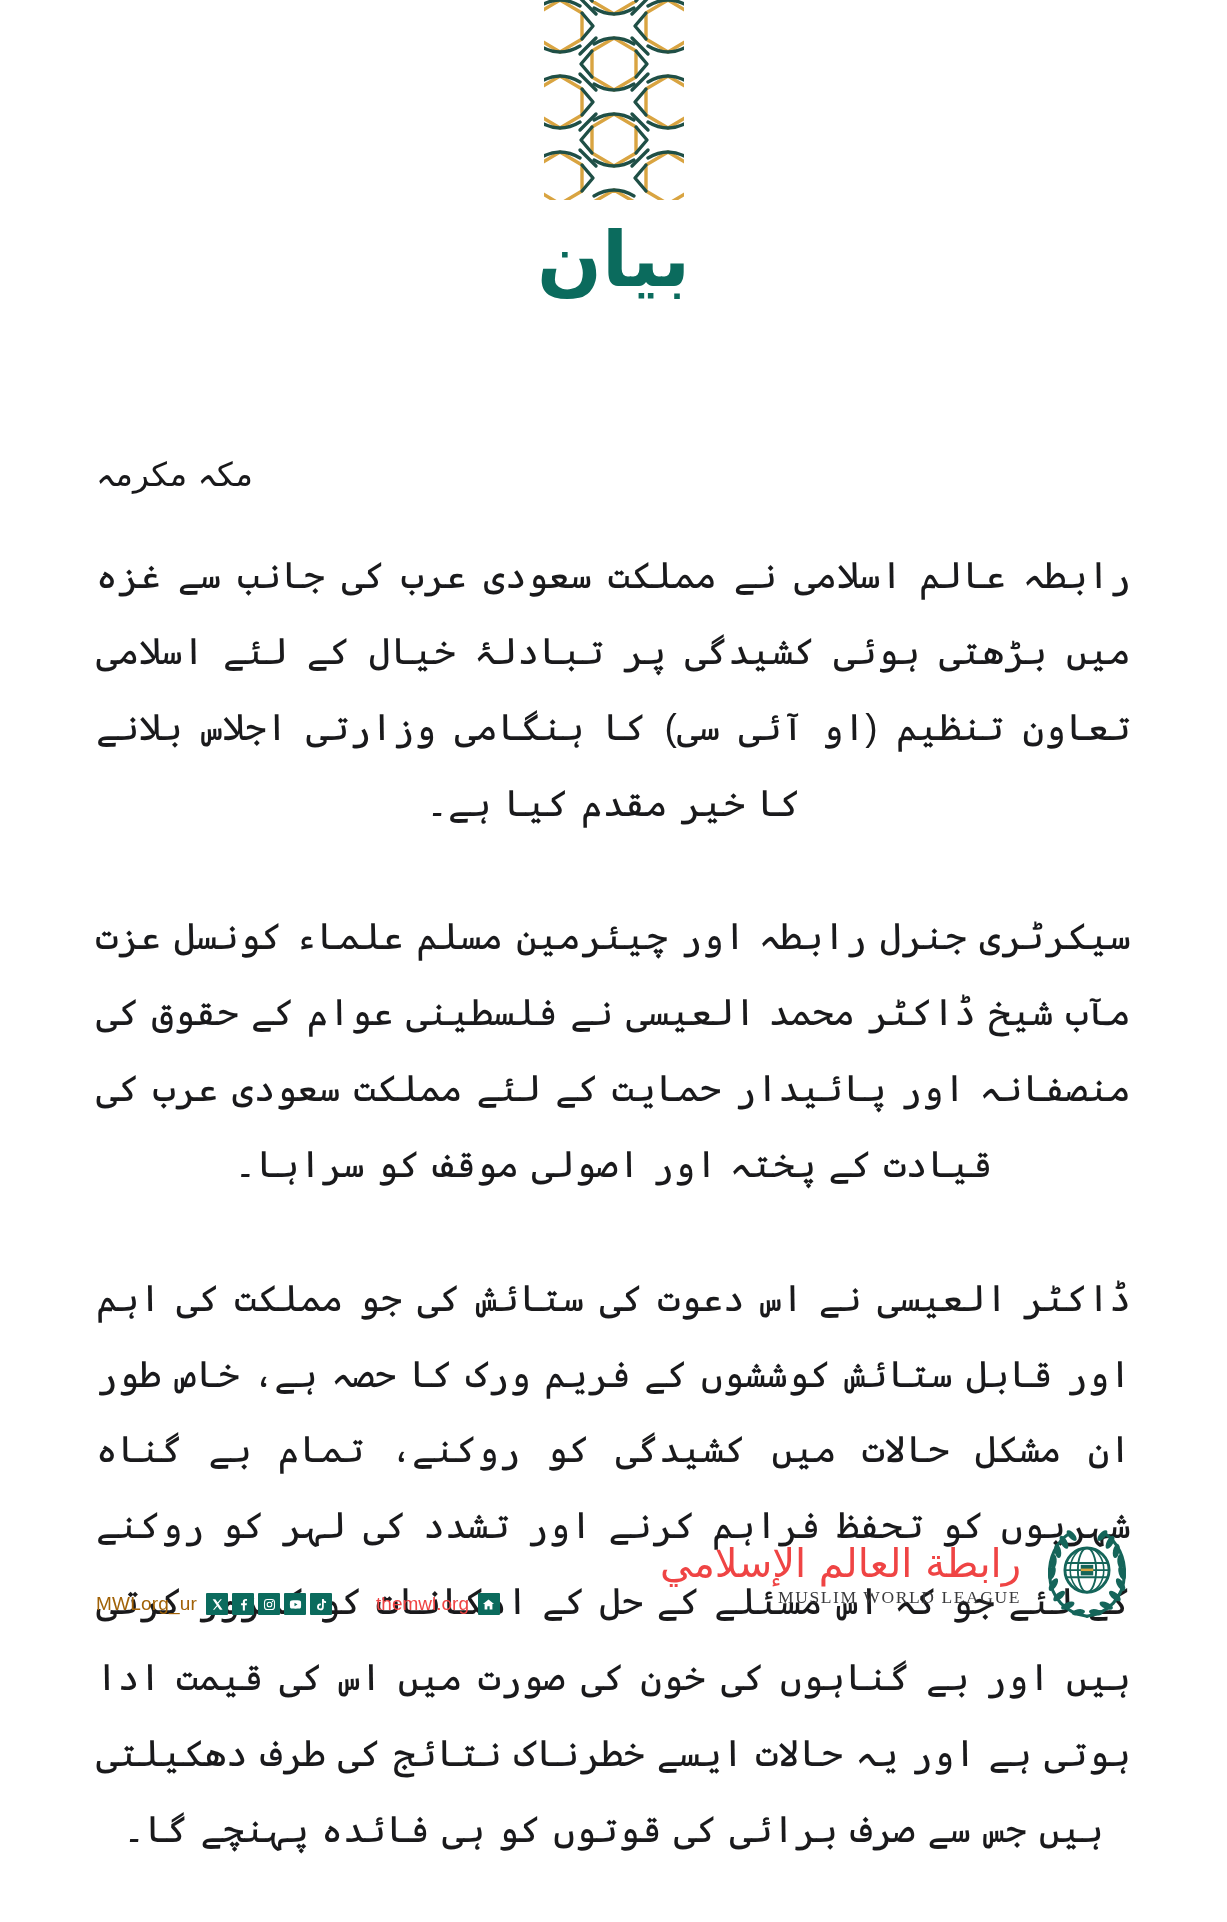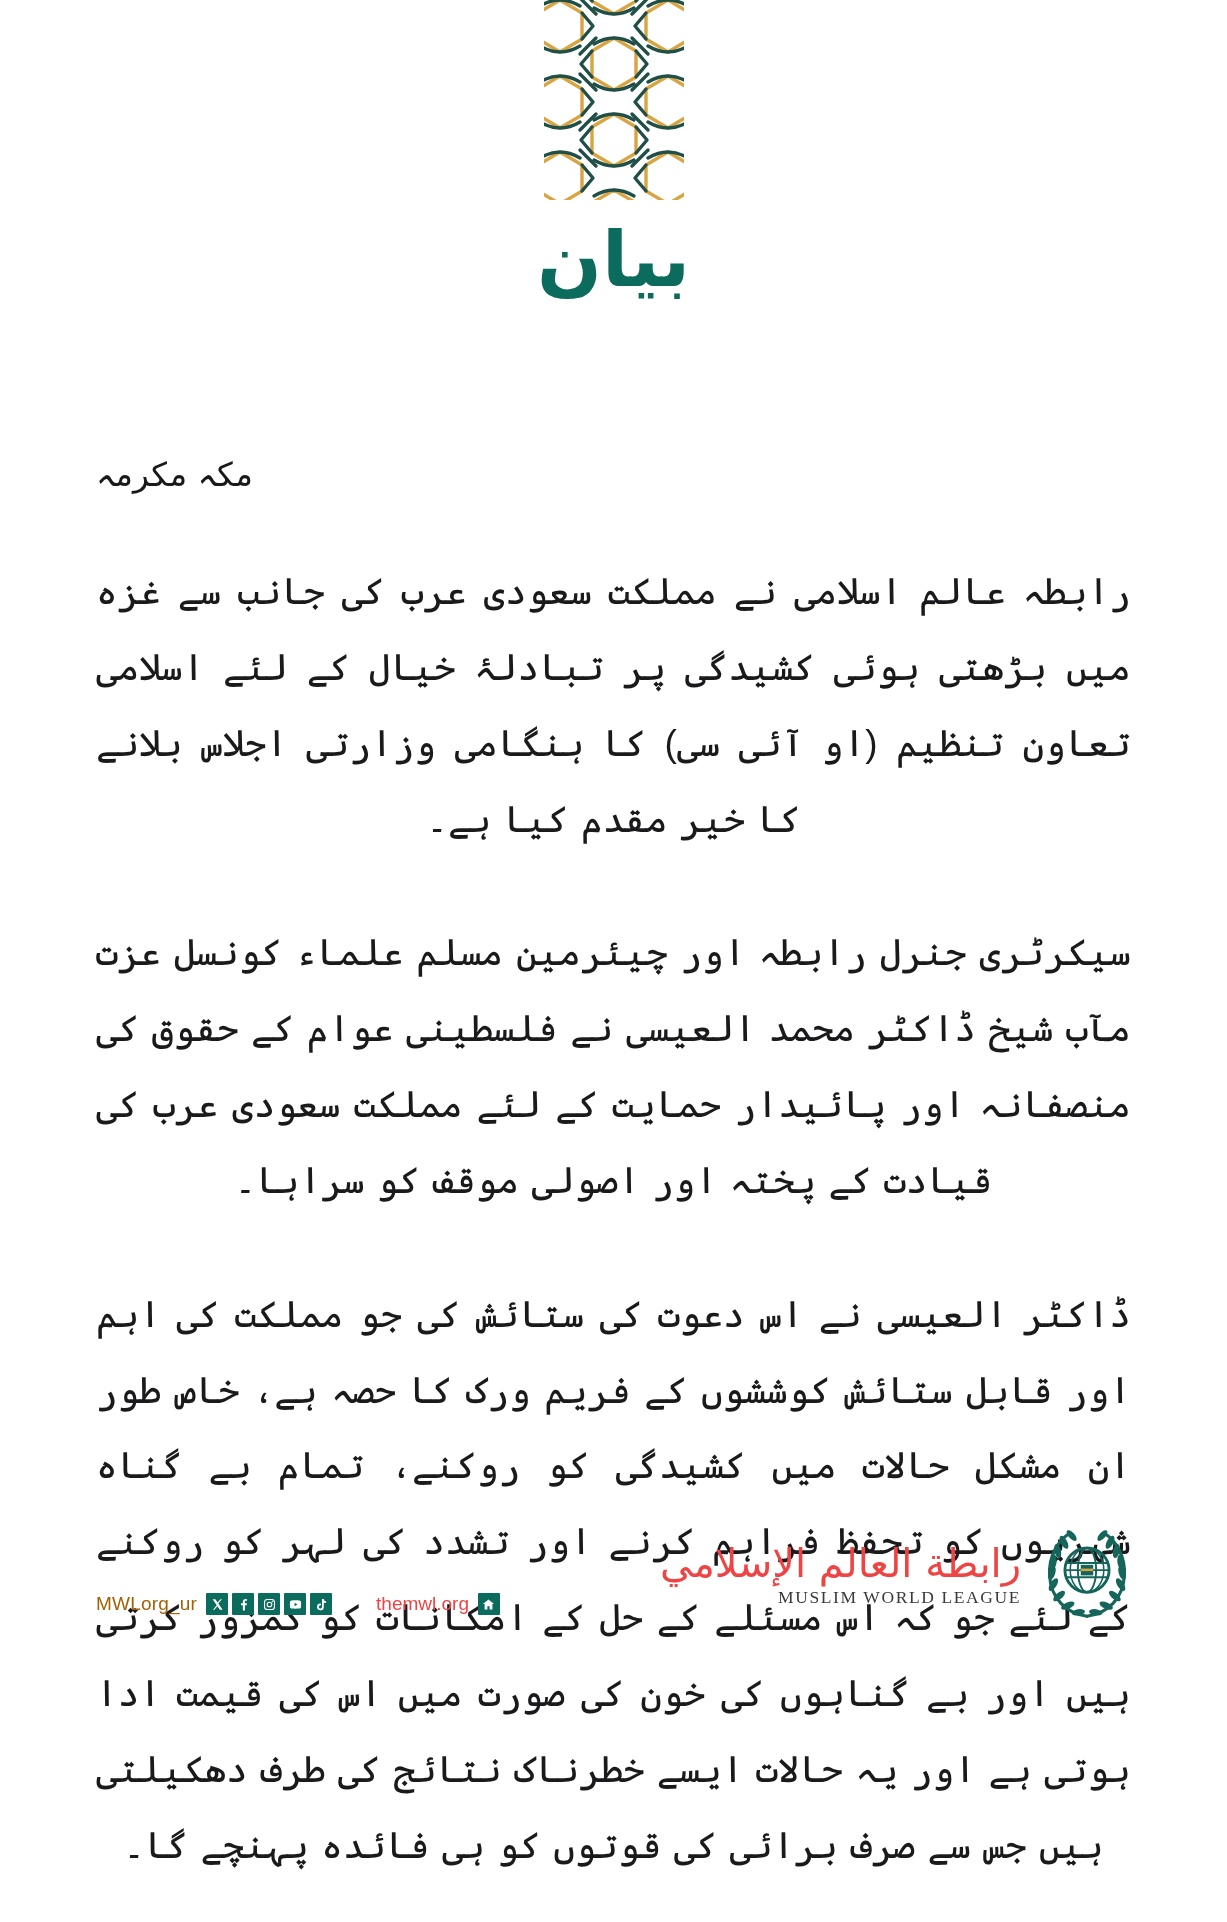--- a/index.html
+++ b/index.html
@@ -56,21 +56,21 @@
     right: 96px;
     left: 96px;
     direction: rtl;
     text-align: right;
   }
 
   .dateline {
     font-size: 33px;
     color: #19191b;
     text-align: left;
-    margin-bottom: 60px;
+    margin-bottom: 44px;
     letter-spacing: 0.5px;
     font-family: "DejaVu Sans", "Liberation Sans", sans-serif;
   }
 
   .para {
     font-size: 37px;
     line-height: 2.05;
     color: #1a1a1c;
     text-align: justify;
     text-align-last: center;

